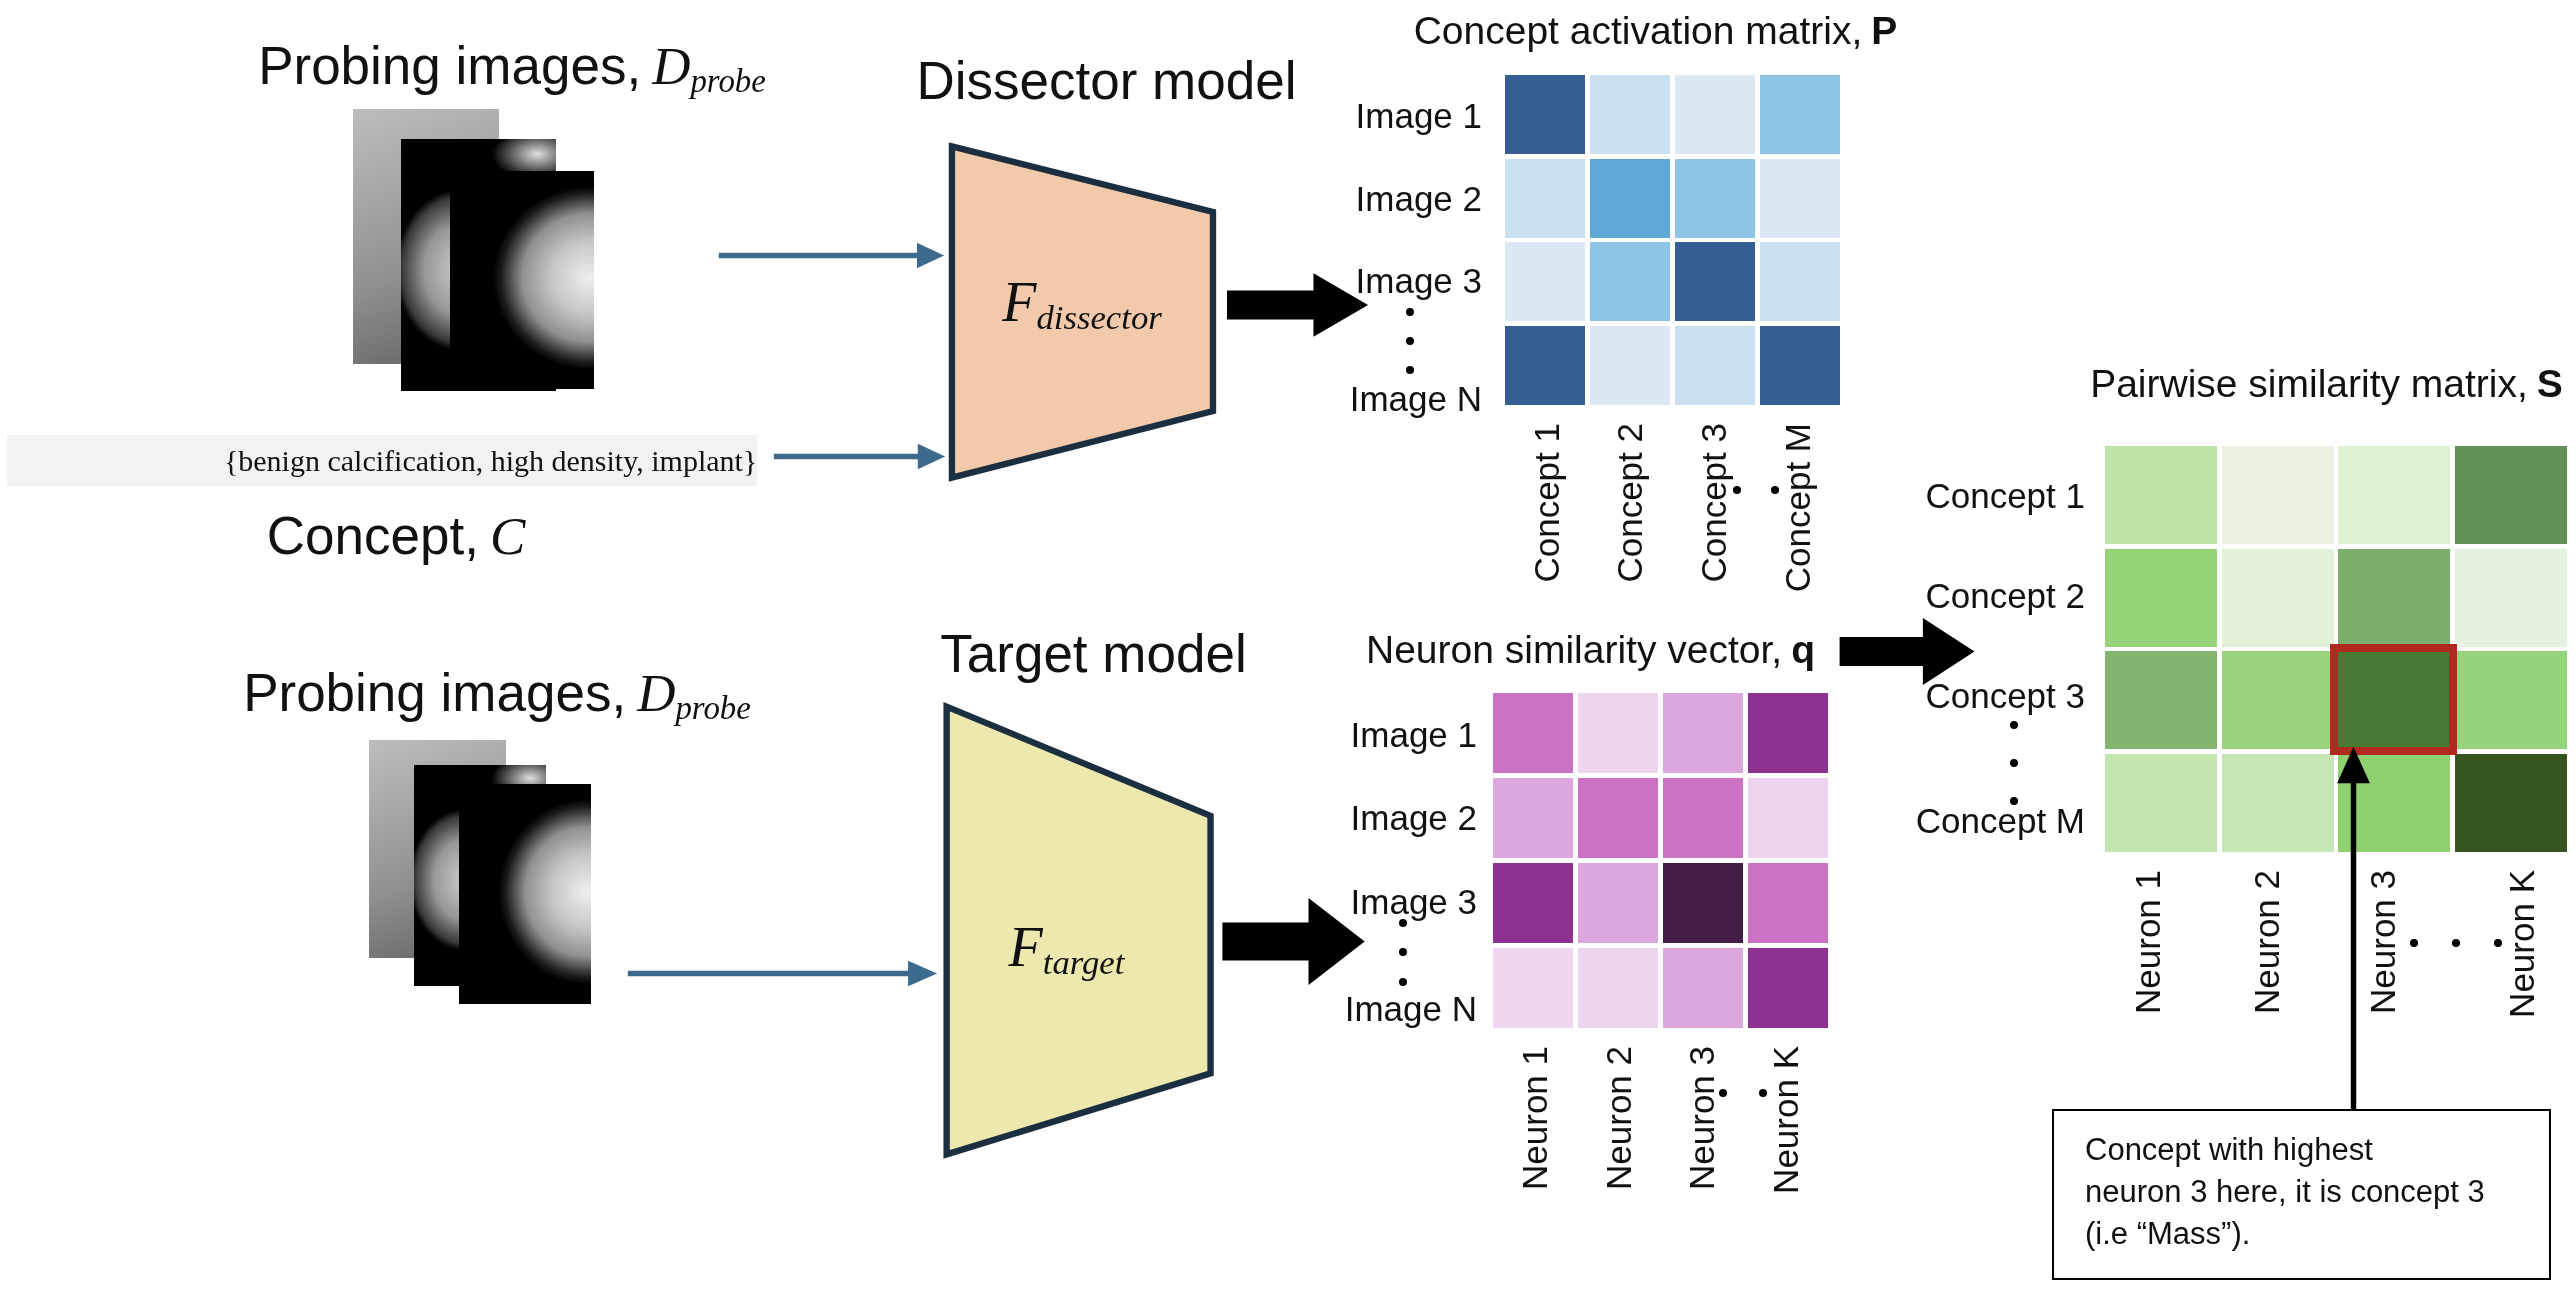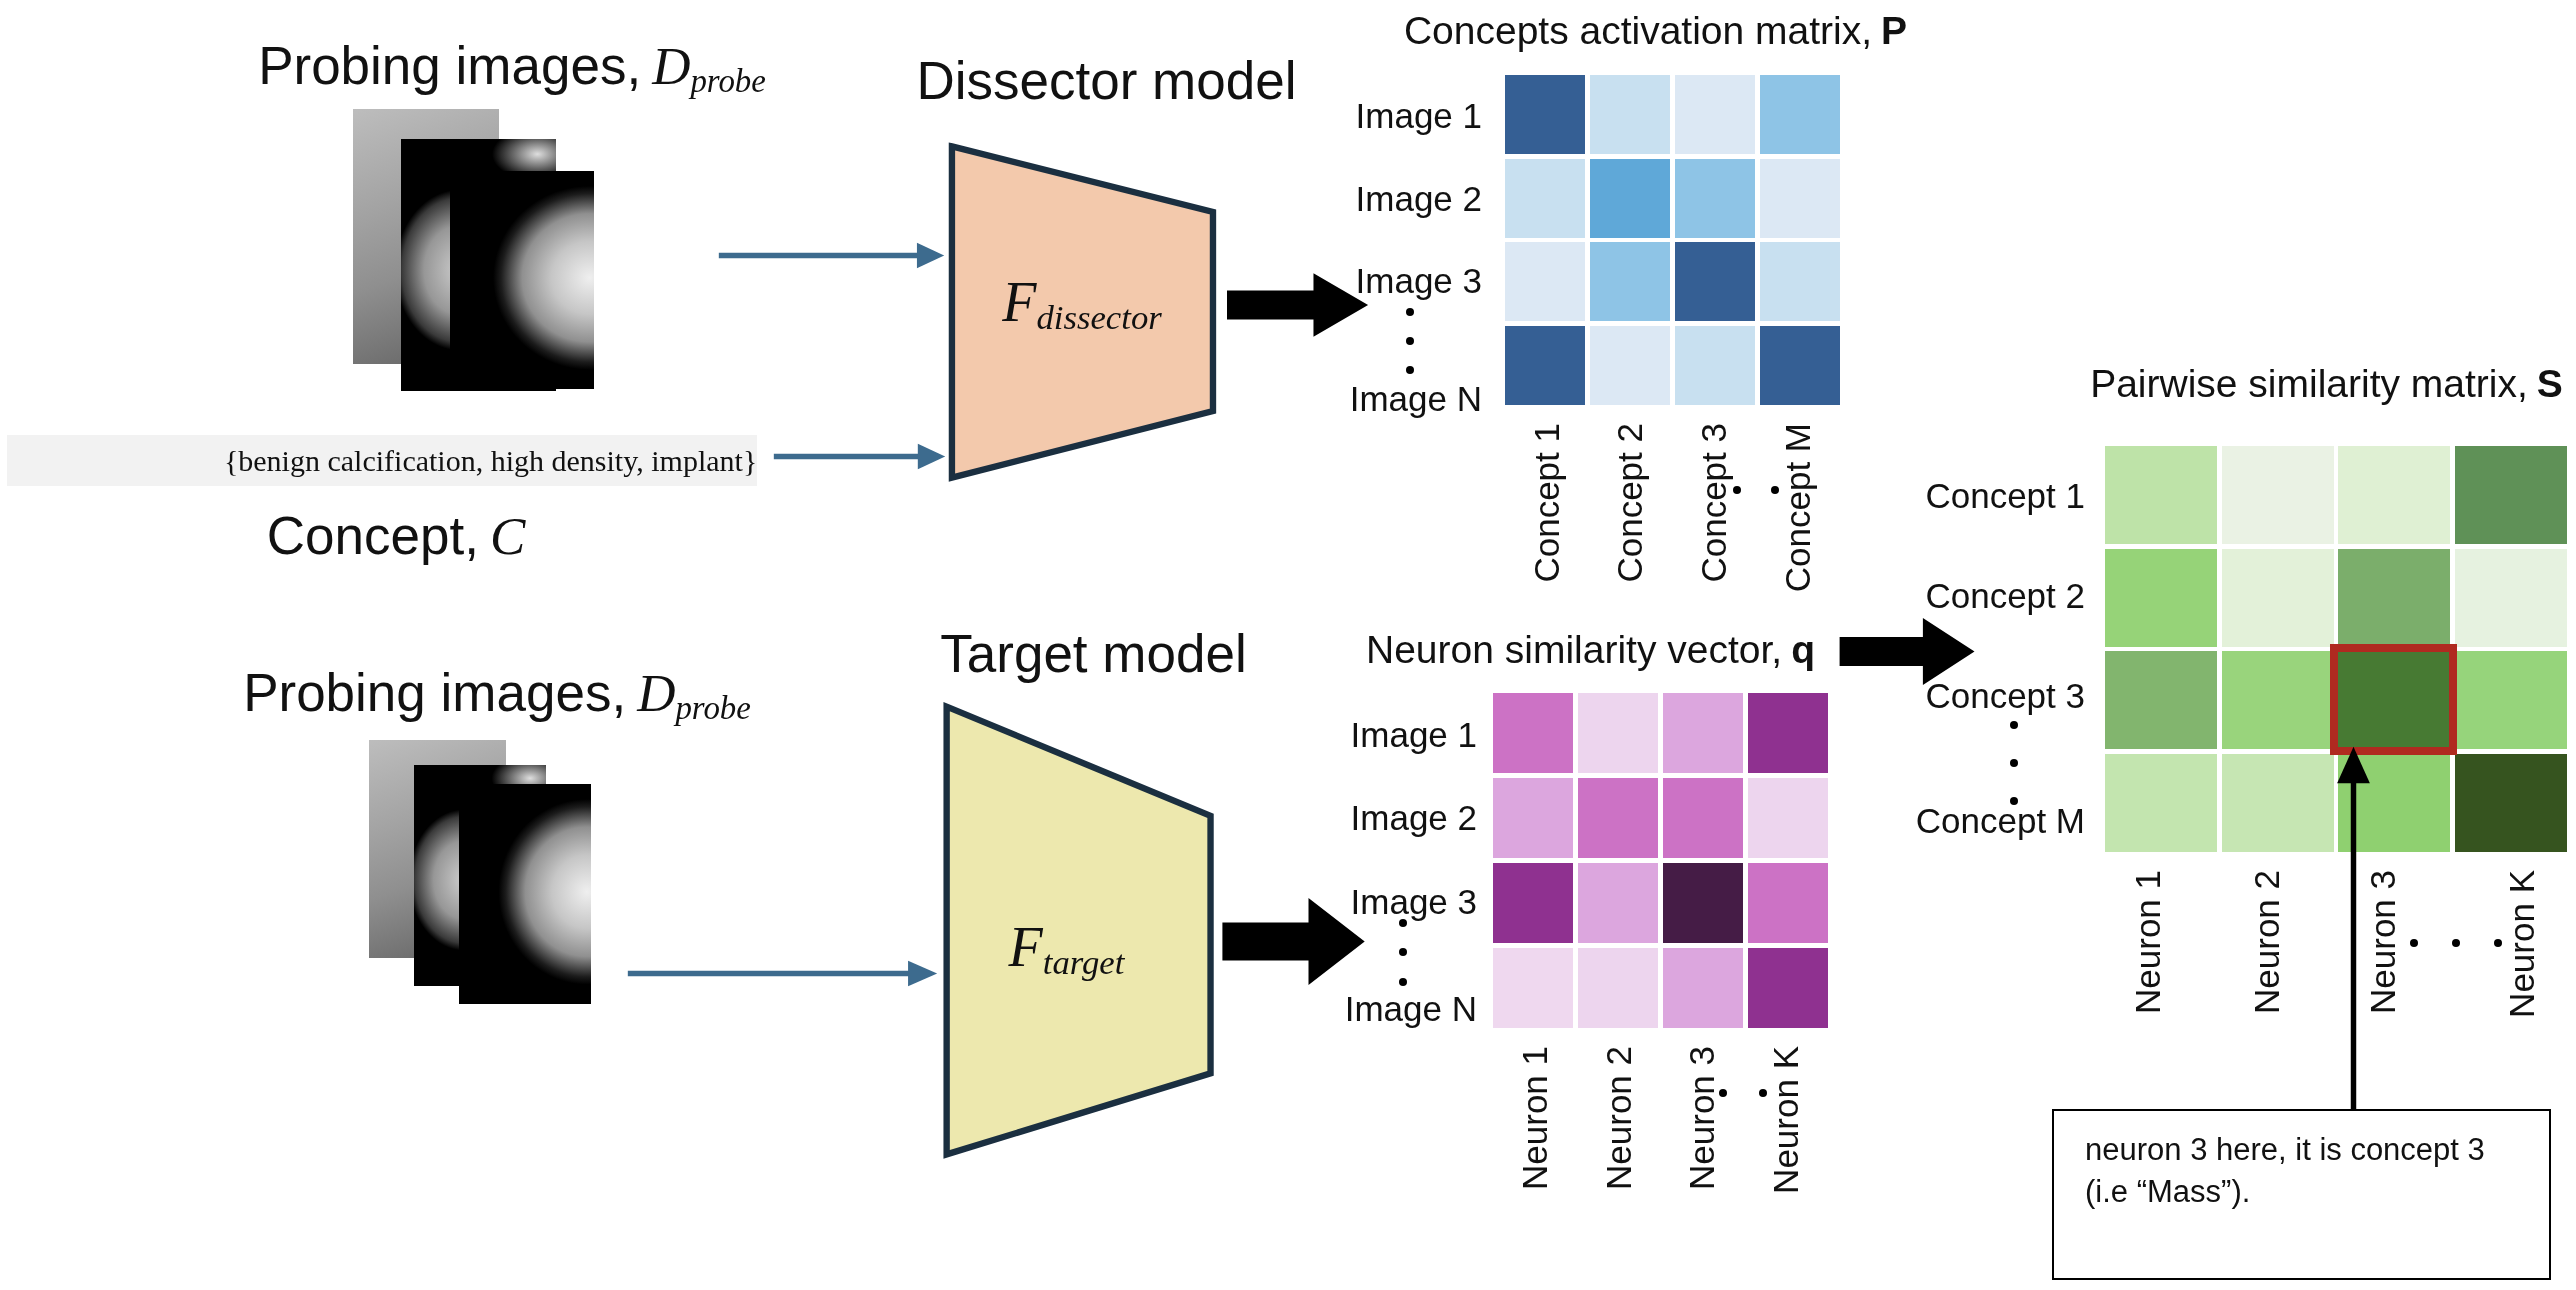--- a/index.html
+++ b/index.html
@@ -93,21 +93,21 @@
   </svg>
   <div class="abs" style="left:948px; top:269px; width:268px; text-align:center; font-size:56px;">
     <span class="mvar" style="margin-left:0;">F</span><span class="msub">dissector</span>
   </div>
 
   <svg style="left:1227px; top:273px;" width="142" height="64" viewBox="0 0 156 70">
     <polygon points="0,19 95,19 95,0 155,35 95,70 95,51 0,51" fill="#000000"></polygon>
   </svg>
 
   <div class="matrix-title" style="left:1364px; top:9px;">
-    <span>Concepts activation matrix,</span><span class="mbold">P</span>
+    <span>Concept activation matrix,</span><span class="mbold">P</span>
   </div>
 
   <div class="heatmap" style="left:1505px; top:75px; width:335px; height:330px;">
       <div class="hm-cell" style="background: rgb(53, 95, 148);"></div>
       <div class="hm-cell" style="background: rgb(200, 224, 240);"></div>
       <div class="hm-cell" style="background: rgb(220, 232, 244);"></div>
       <div class="hm-cell" style="background: rgb(142, 196, 230);"></div>
       <div class="hm-cell" style="background: rgb(200, 224, 240);"></div>
       <div class="hm-cell" style="background: rgb(95, 168, 216);"></div>
       <div class="hm-cell" style="background: rgb(142, 196, 230);"></div>
@@ -247,18 +247,19 @@
   <div class="dot" style="left:2410px; top:939px;"></div>
   <div class="dot" style="left:2452px; top:939px;"></div>
   <div class="dot" style="left:2494px; top:939px;"></div>
 
   <svg style="left:2328px; top:745px;" width="51" height="368" viewBox="0 0 56 404">
     <line x1="28" y1="36" x2="28" y2="402" stroke="#000" stroke-width="6"></line>
     <polygon points="28,2 10,42 46,42" fill="#000"></polygon>
   </svg>
 
   <div class="annotation-box">
+    <div class="annotation-line">Concept with highest</div>
     <div class="annotation-line">neuron 3 here, it is concept 3</div>
     <div class="annotation-line">(i.e “Mass”).</div>
   </div>
 
 </div>
 
 
 </body></html>

